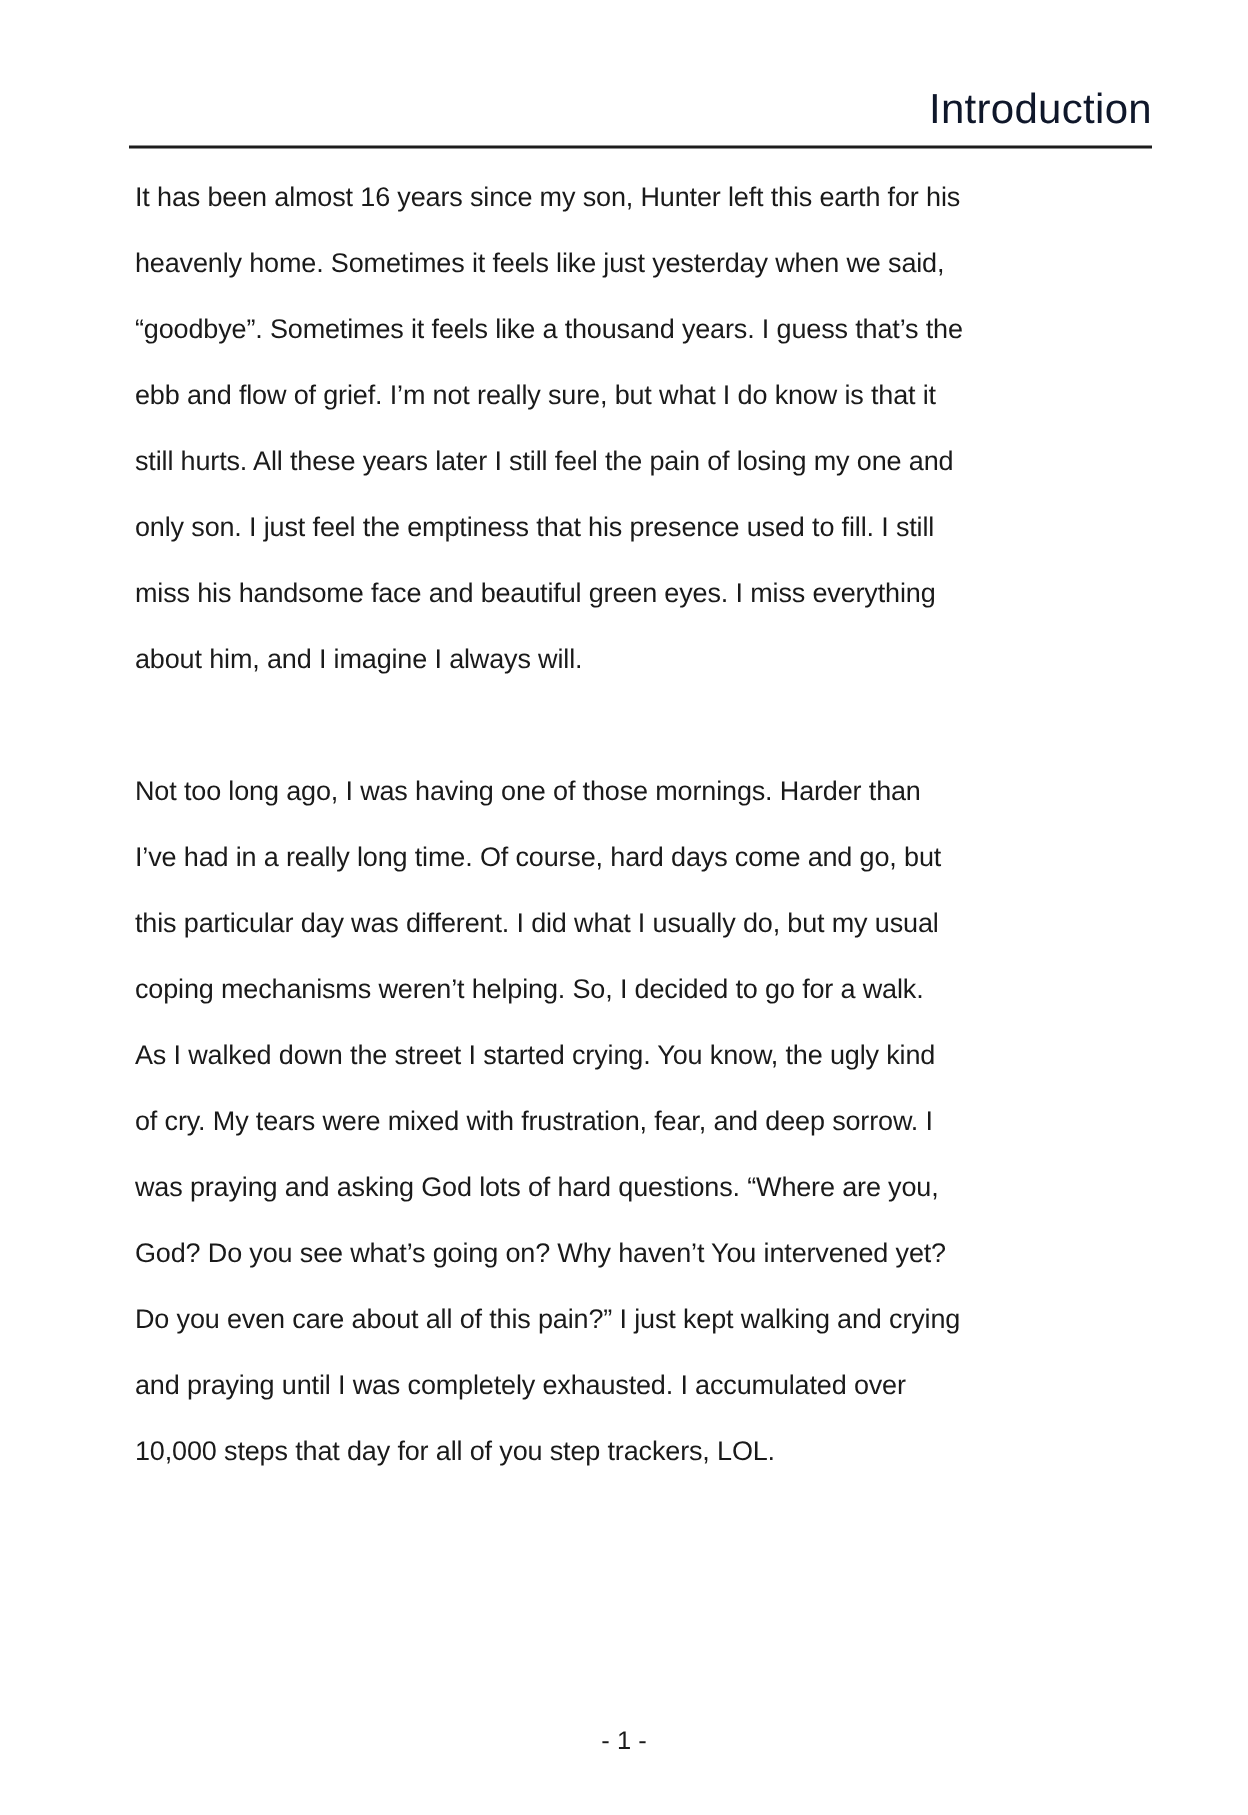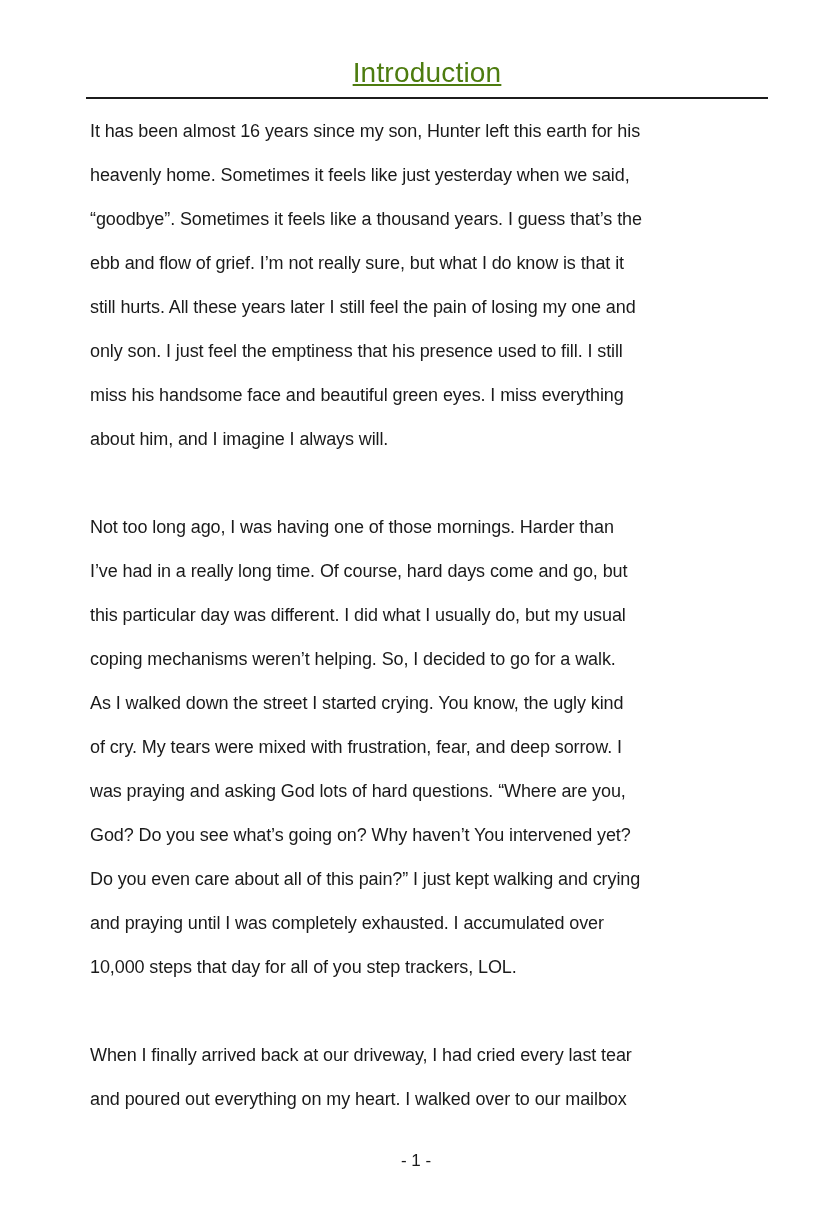--- a/index.html
+++ b/index.html
@@ -19,24 +19,23 @@
   .header {
     margin: 0 64px 0 86px;
     padding-top: 55px;
     padding-bottom: 6px;
     border-bottom: 2px solid #1c1c1c;
   }
   .chapter-title {
     font-size: 28px;
     font-weight: 300;
     line-height: 36px;
-    text-align: center;
+    text-align: right;
     letter-spacing: 0.2px;
-    color: #4d7c0f;
-    text-decoration: underline;
+    color: #0f172a;
   }
   .body-text {
     margin: 0 50px 0 90px;
     padding-top: 10px;
     font-size: 18px;
     font-weight: 300;
     line-height: 44px;
     letter-spacing: -0.1px;
   }
   .paragraph {
@@ -79,19 +78,17 @@
 I’ve had in a really long time. Of course, hard days come and go, but
 this particular day was different. I did what I usually do, but my usual
 coping mechanisms weren’t helping. So, I decided to go for a walk.
 As I walked down the street I started crying. You know, the ugly kind
 of cry. My tears were mixed with frustration, fear, and deep sorrow. I
 was praying and asking God lots of hard questions. “Where are you,
 God? Do you see what’s going on? Why haven’t You intervened yet?
 Do you even care about all of this pain?” I just kept walking and crying
 and praying until I was completely exhausted. I accumulated over
 10,000 steps that day for all of you step trackers, LOL.</div>
-    <div class="paragraph">When I finally arrived back at our driveway, I had cried every last tear
-and poured out everything on my heart. I walked over to our mailbox</div>
   </div>
 
   <div class="footer">- 1 -</div>
 
 </div>
 
 </body></html>

